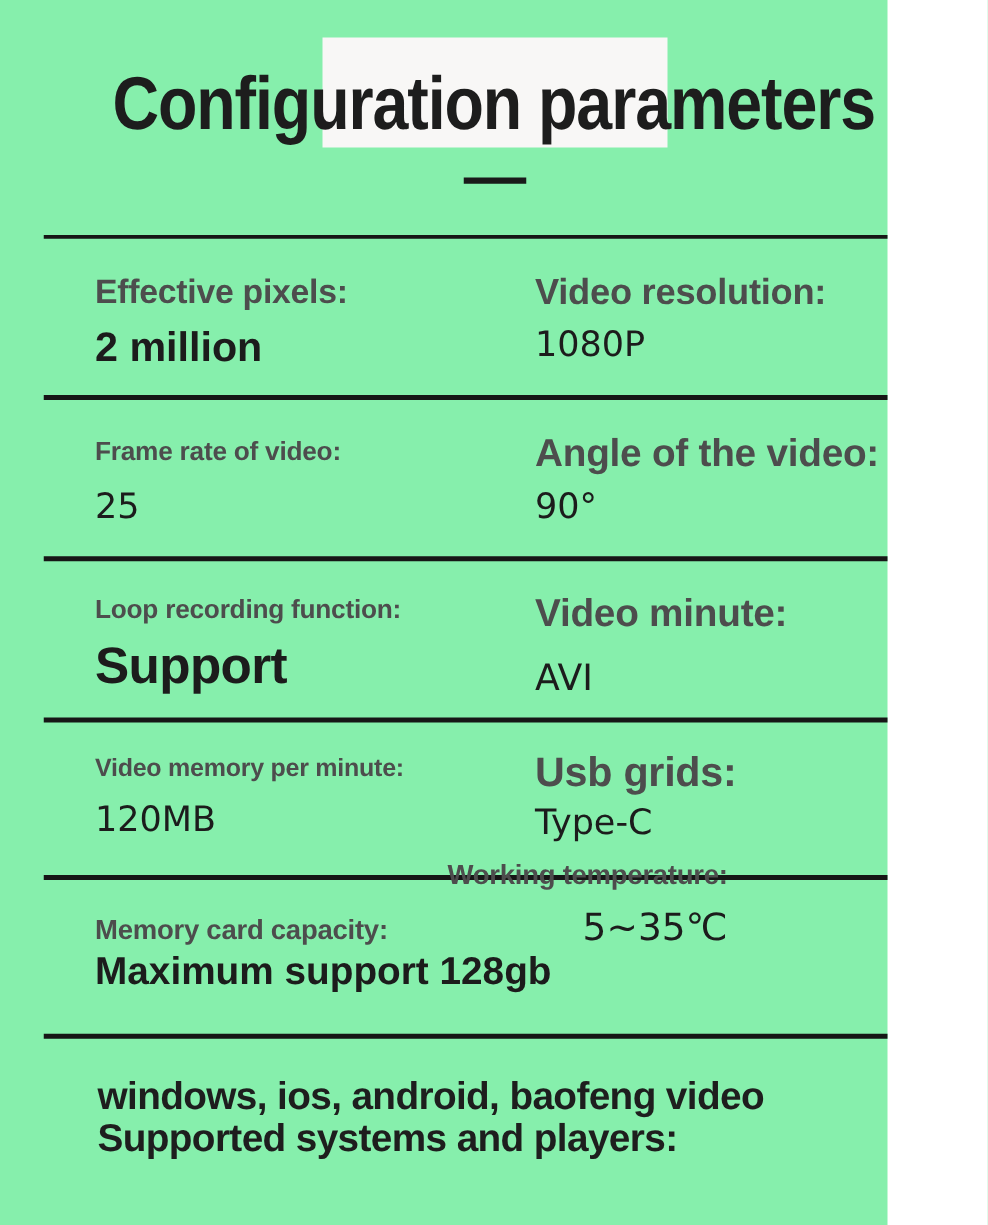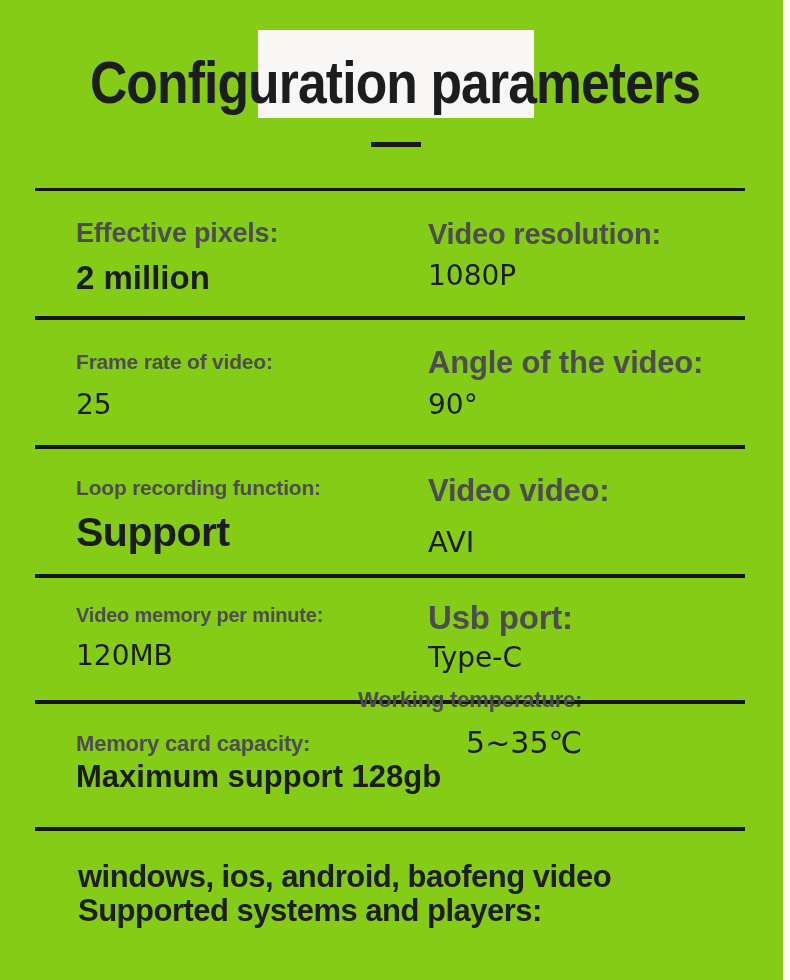--- a/index.html
+++ b/index.html
@@ -1,20 +1,20 @@
 <!DOCTYPE html>
 <html><head>
 <meta charset="utf-8">
 <style>
   html, body { margin: 0; padding: 0; background: #ffffff; }
   .sheet {
     position: relative;
-    width: 783px;
+    width: 710px;
     height: 980px;
-    background: #84cc16;
+    background: #86efac;
     overflow: hidden;
     font-family: "Liberation Sans", sans-serif;
   }
 
   
   .title-highlight {
     position: absolute;
     left: 258px; top: 30px;
     width: 276px; height: 88px;
     background: #f8f7f6;
@@ -149,30 +149,30 @@
   <div class="cell c2r">
     <div class="label">Angle of the video:</div>
     <div class="value medium">90°</div>
   </div>
 
   <div class="cell c3l">
     <div class="label">Loop recording function:</div>
     <div class="value heavy">Support</div>
   </div>
   <div class="cell c3r">
-    <div class="label">Video video:</div>
+    <div class="label">Video minute:</div>
     <div class="value medium">AVI</div>
   </div>
 
   <div class="cell c4l">
     <div class="label">Video memory per minute:</div>
     <div class="value medium">120MB</div>
   </div>
   <div class="cell c4r">
-    <div class="label">Usb port:</div>
+    <div class="label">Usb grids:</div>
     <div class="value medium">Type-C</div>
   </div>
 
   <div class="cell c5l">
     <div class="label">Memory card capacity:</div>
     <div class="value heavy">Maximum support 128gb</div>
   </div>
   <div class="cell c5r">
     <div class="label">Working temperature:</div>
     <div class="value medium">5~35℃</div>

